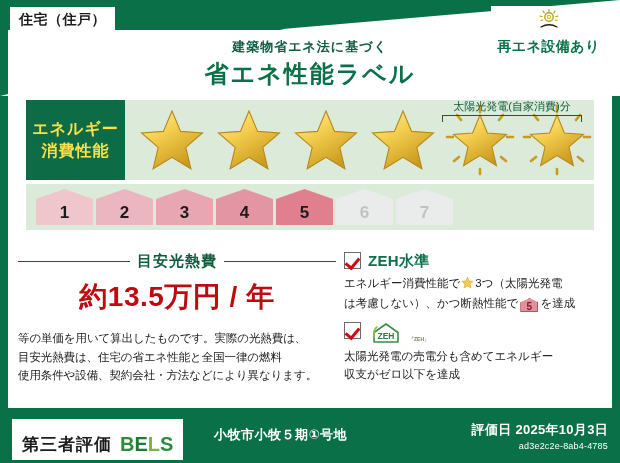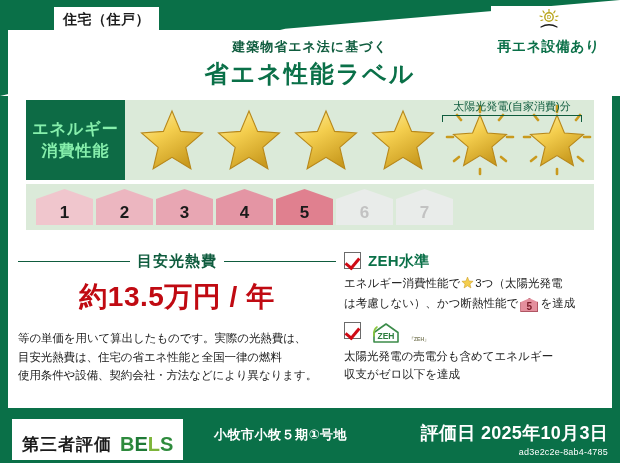--- a/index.html
+++ b/index.html
@@ -31,21 +31,20 @@
     background: #ffffff;
   }
 
   .type-badge {
     position: absolute; left: 10px; top: 7px;
     background: #ffffff; color: #1b1b1b;
     font-size: 14px; font-weight: bold;
     padding: 4px 9px 5px 9px;
     letter-spacing: 0.5px;
     z-index: 6;
-    margin-left: 44px;
   }
   .renew-badge {
     position: absolute; right: 10px; top: 6px;
     background: #ffffff;
     padding: 3px 10px 4px 6px;
     display: flex; align-items: center; gap: 5px;
     z-index: 6;
     flex-direction: column;
   }
   .renew-badge .txt {
@@ -56,21 +55,21 @@
     position: absolute; left: 0; top: 38px; width: 620px;
     text-align: center; z-index: 5;
   }
   .title-sub { font-size: 13px; font-weight: bold; color: #0f5c3e; letter-spacing: 1px; }
   .title-main { font-size: 24px; font-weight: bold; color: #0a7048; letter-spacing: 2px; margin-top: 2px; }
 
   
   .perf-block { position: absolute; left: 26px; top: 100px; width: 568px; }
   .perf-row { display: flex; align-items: stretch; margin-bottom: 4px; position: relative; }
   .perf-key {
-    width: 148px; background: #0d6b45; color: #86efac;
+    width: 148px; background: #0d6b45; color: #fde047;
     display: flex; flex-direction: column; align-items: center; justify-content: center;
     font-size: 16px; font-weight: bold; letter-spacing: 1px; line-height: 1.35;
   }
   .perf-val { flex: 1; background: #dbead9; display: flex; align-items: center; }
 
   .row-energy .perf-key, .row-energy .perf-val { height: 80px; }
   .row-insul  .perf-key, .row-insul .perf-val  { height: 46px; }
 
   .stars { display: flex; align-items: center; padding-left: 10px; gap: 3px; }
   .star-slot { position: relative; width: 74px; height: 74px; }
@@ -157,21 +156,21 @@
   .bels-logo .b2 { color: #1f7a36; }
   .bels-logo .b3 { color: #7db53a; }
   .bels-logo .b4 { color: #2e8b3d; }
   .addr {
     position: absolute; left: 214px; top: 15px;
     color: #ffffff; font-size: 13px; font-weight: bold; letter-spacing: 0.5px;
   }
   .eval {
     position: absolute; right: 12px; top: 10px; text-align: right; color: #ffffff;
   }
-  .eval .d { font-size: 18px; font-weight: bold; letter-spacing: 0.3px; }
+  .eval .d { font-size: 13px; font-weight: bold; letter-spacing: 0.3px; }
   .eval .id { font-size: 9px; margin-top: 2px; letter-spacing: 0.2px; }
 </style>
 </head>
 <body>
 
 <div class="label-card">
 
   <div class="top-band"></div>
   <div class="diagonal-white"></div>
   <div class="white-body"></div>

